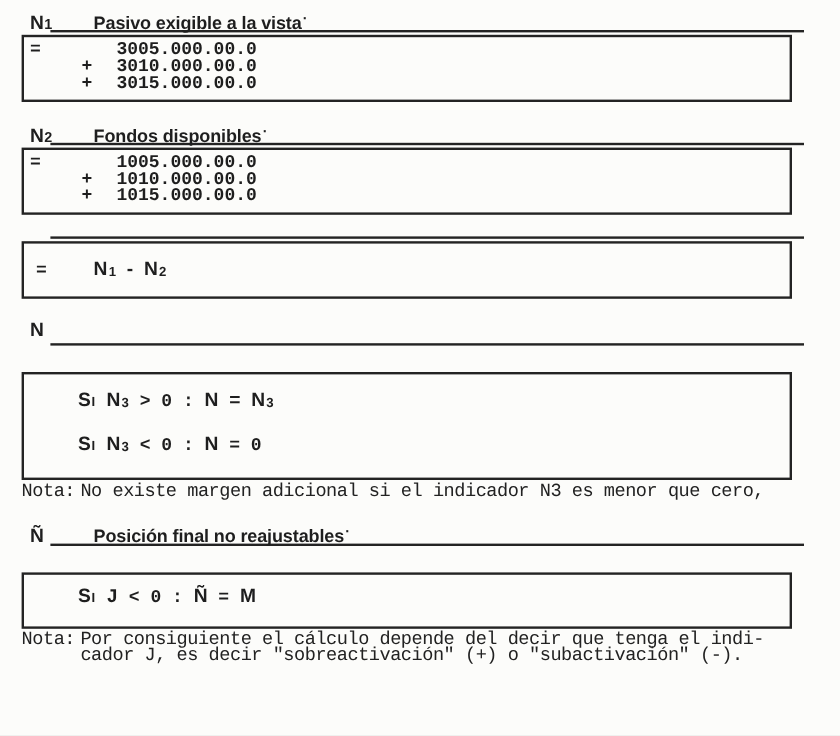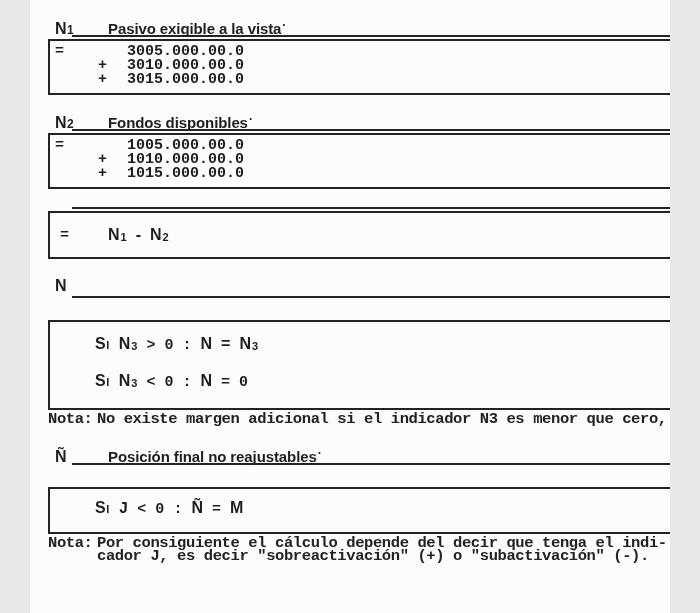--- a/index.html
+++ b/index.html
@@ -1,18 +1,18 @@
 <!DOCTYPE html>
 <html><head>
 <meta charset="utf-8">
 <style>
   html,body{margin:0;padding:0;background:#e8e8e6;}
   .page{
-    width:640px;height:613px;background:#fcfcfa;position:relative;
-    box-sizing:border-box;padding-top:17px;margin:0 auto;
+    width:700px;height:613px;background:#fcfcfa;position:relative;
+    box-sizing:border-box;padding-top:7px;margin:0 auto;
     font-family:"Liberation Sans",sans-serif;color:#1e1e1e;overflow:hidden;
   }
   
   .hdr{display:flex;padding-left:25px;height:16px;line-height:16px;align-items:baseline;}
   .hlabel{width:53px;flex:none;font-weight:bold;font-size:16px;letter-spacing:.4px;}
   .hsub{font-size:12px;}
   .htitle{font-weight:bold;font-size:15px;letter-spacing:-.1px;text-align:center;}
   .marker{font-size:12px;vertical-align:5px;font-weight:bold;margin-left:1px;}
   .hrule{height:2px;background:#232323;margin:2px 0 0 42px;width:628px;}
   
@@ -34,21 +34,21 @@
   .cond{margin-left:45px;height:17px;line-height:17px;white-space:nowrap;}
   .cond + .cond{margin-top:20px;}
   
   .f{display:inline-block;margin-right:9px;font-family:"Liberation Sans",sans-serif;font-weight:bold;font-size:16px;}
   .f.b{font-size:11px;margin-left:-8px;transform:translateY(1px);}
   .f.m{font-family:"Liberation Mono",monospace;font-size:15px;}
   .f.mj{font-family:"Liberation Mono",monospace;font-size:16px;}
   .f.sc{font-variant:small-caps;letter-spacing:.5px;}
   
   .note{display:grid;grid-template-columns:49px 1fr;margin:3px 0 0 18px;
-        font-family:"Liberation Mono",monospace;font-weight:bold;font-size:15.5px;
+        font-family:"Liberation Mono",monospace;font-weight:normal;font-size:15.5px;
         line-height:13px;letter-spacing:-.4px;color:#222;}
   .note .ntext div{white-space:nowrap;}
   
   .s2{margin-top:16px;}
   .s3{margin-top:18px;}
   .s4{margin-top:19px;}
   .s5{margin-top:19px;}
 </style>
 </head>
 <body>

